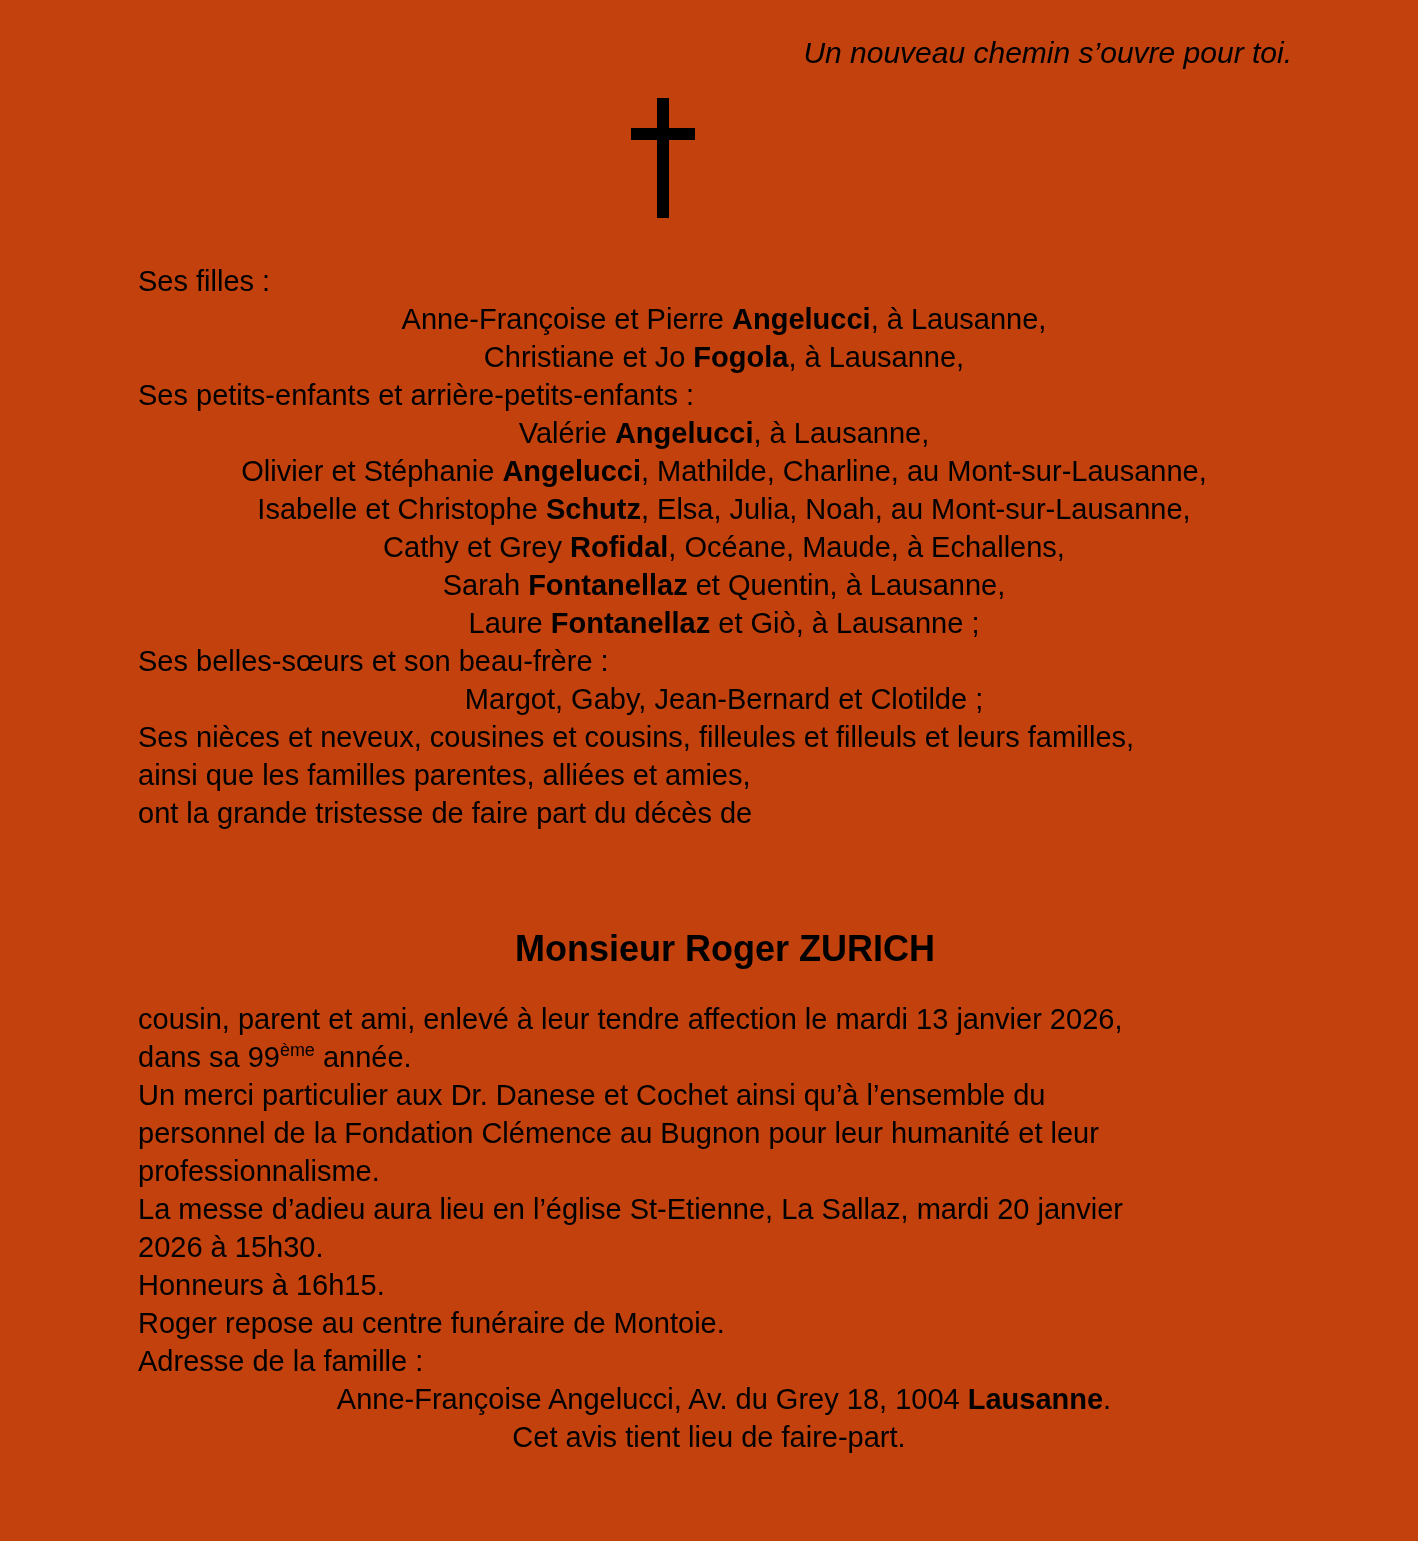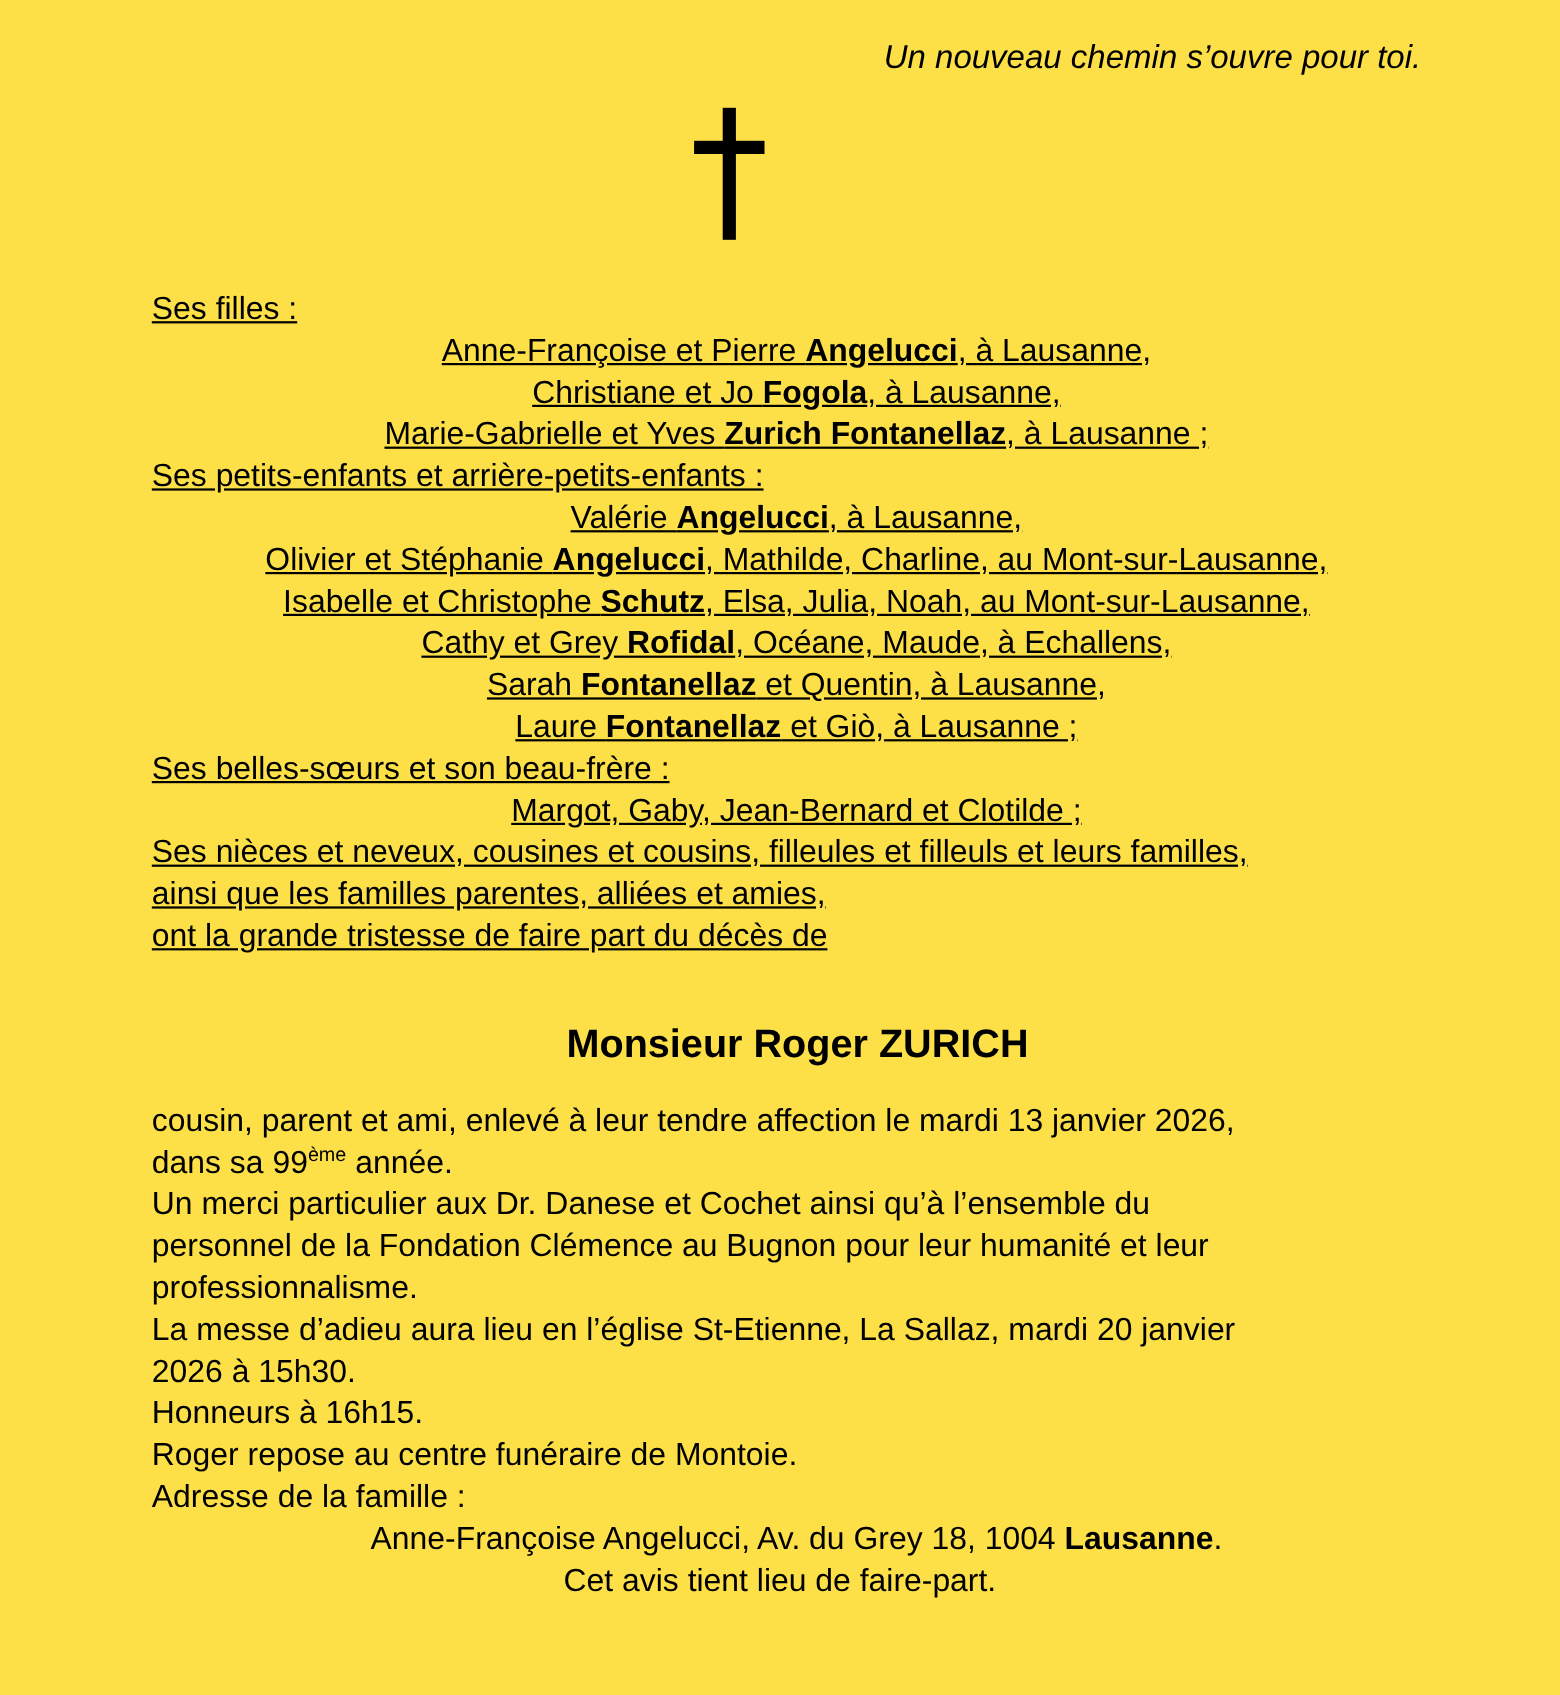--- a/index.html
+++ b/index.html
@@ -4,21 +4,21 @@
 <style>
   html, body {
     margin: 0;
     padding: 0;
     background: #ffffff;
   }
   .page {
     position: relative;
     width: 1418px;
     height: 1541px;
-    background: #fde047;
+    background: #c2410c;
     color: #000000;
     font-family: "Liberation Sans", sans-serif;
     font-size: 29px;
     overflow: hidden;
   }
   .epigraph {
     position: absolute;
     top: 34px;
     right: 126px;
     font-style: italic;
@@ -48,21 +48,21 @@
     width: 64px;
     height: 12px;
     background: #000000;
   }
   .text-block {
     position: absolute;
     left: 138px;
     width: 1142px;
     line-height: 38px;
   }
-  .family-block { top: 262px; text-decoration: underline; }
+  .family-block { top: 262px; }
   .details-block { top: 1000px; }
   .line {
     white-space: nowrap;
   }
   .line.indent1 { padding-left: 30px; text-align: center; }
   .line.center { text-align: center; }
   .bold { font-weight: bold; }
   .deceased-title {
     position: absolute;
     top: 912px;
@@ -90,21 +90,20 @@
 
   <div class="cross">
     <div class="cross-v"></div>
     <div class="cross-h"></div>
   </div>
 
   <div class="text-block family-block">
       <div class="line"><span>Ses filles :</span></div>
       <div class="line indent1"><span>Anne-Françoise et Pierre </span><span class="bold">Angelucci</span><span>, à Lausanne,</span></div>
       <div class="line indent1"><span>Christiane et Jo </span><span class="bold">Fogola</span><span>, à Lausanne,</span></div>
-      <div class="line indent1"><span>Marie-Gabrielle et Yves </span><span class="bold">Zurich Fontanellaz</span><span>, à Lausanne ;</span></div>
       <div class="line"><span>Ses petits-enfants et arrière-petits-enfants :</span></div>
       <div class="line indent1"><span>Valérie </span><span class="bold">Angelucci</span><span>, à Lausanne,</span></div>
       <div class="line indent1"><span>Olivier et Stéphanie </span><span class="bold">Angelucci</span><span>, Mathilde, Charline, au Mont-sur-Lausanne,</span></div>
       <div class="line indent1"><span>Isabelle et Christophe </span><span class="bold">Schutz</span><span>, Elsa, Julia, Noah, au Mont-sur-Lausanne,</span></div>
       <div class="line indent1"><span>Cathy et Grey </span><span class="bold">Rofidal</span><span>, Océane, Maude, à Echallens,</span></div>
       <div class="line indent1"><span>Sarah </span><span class="bold">Fontanellaz</span><span> et Quentin, à Lausanne,</span></div>
       <div class="line indent1"><span>Laure </span><span class="bold">Fontanellaz</span><span> et Giò, à Lausanne ;</span></div>
       <div class="line"><span>Ses belles-sœurs et son beau-frère :</span></div>
       <div class="line indent1"><span>Margot, Gaby, Jean-Bernard et Clotilde ;</span></div>
       <div class="line"><span>Ses nièces et neveux, cousines et cousins, filleules et filleuls et leurs familles,</span></div>

